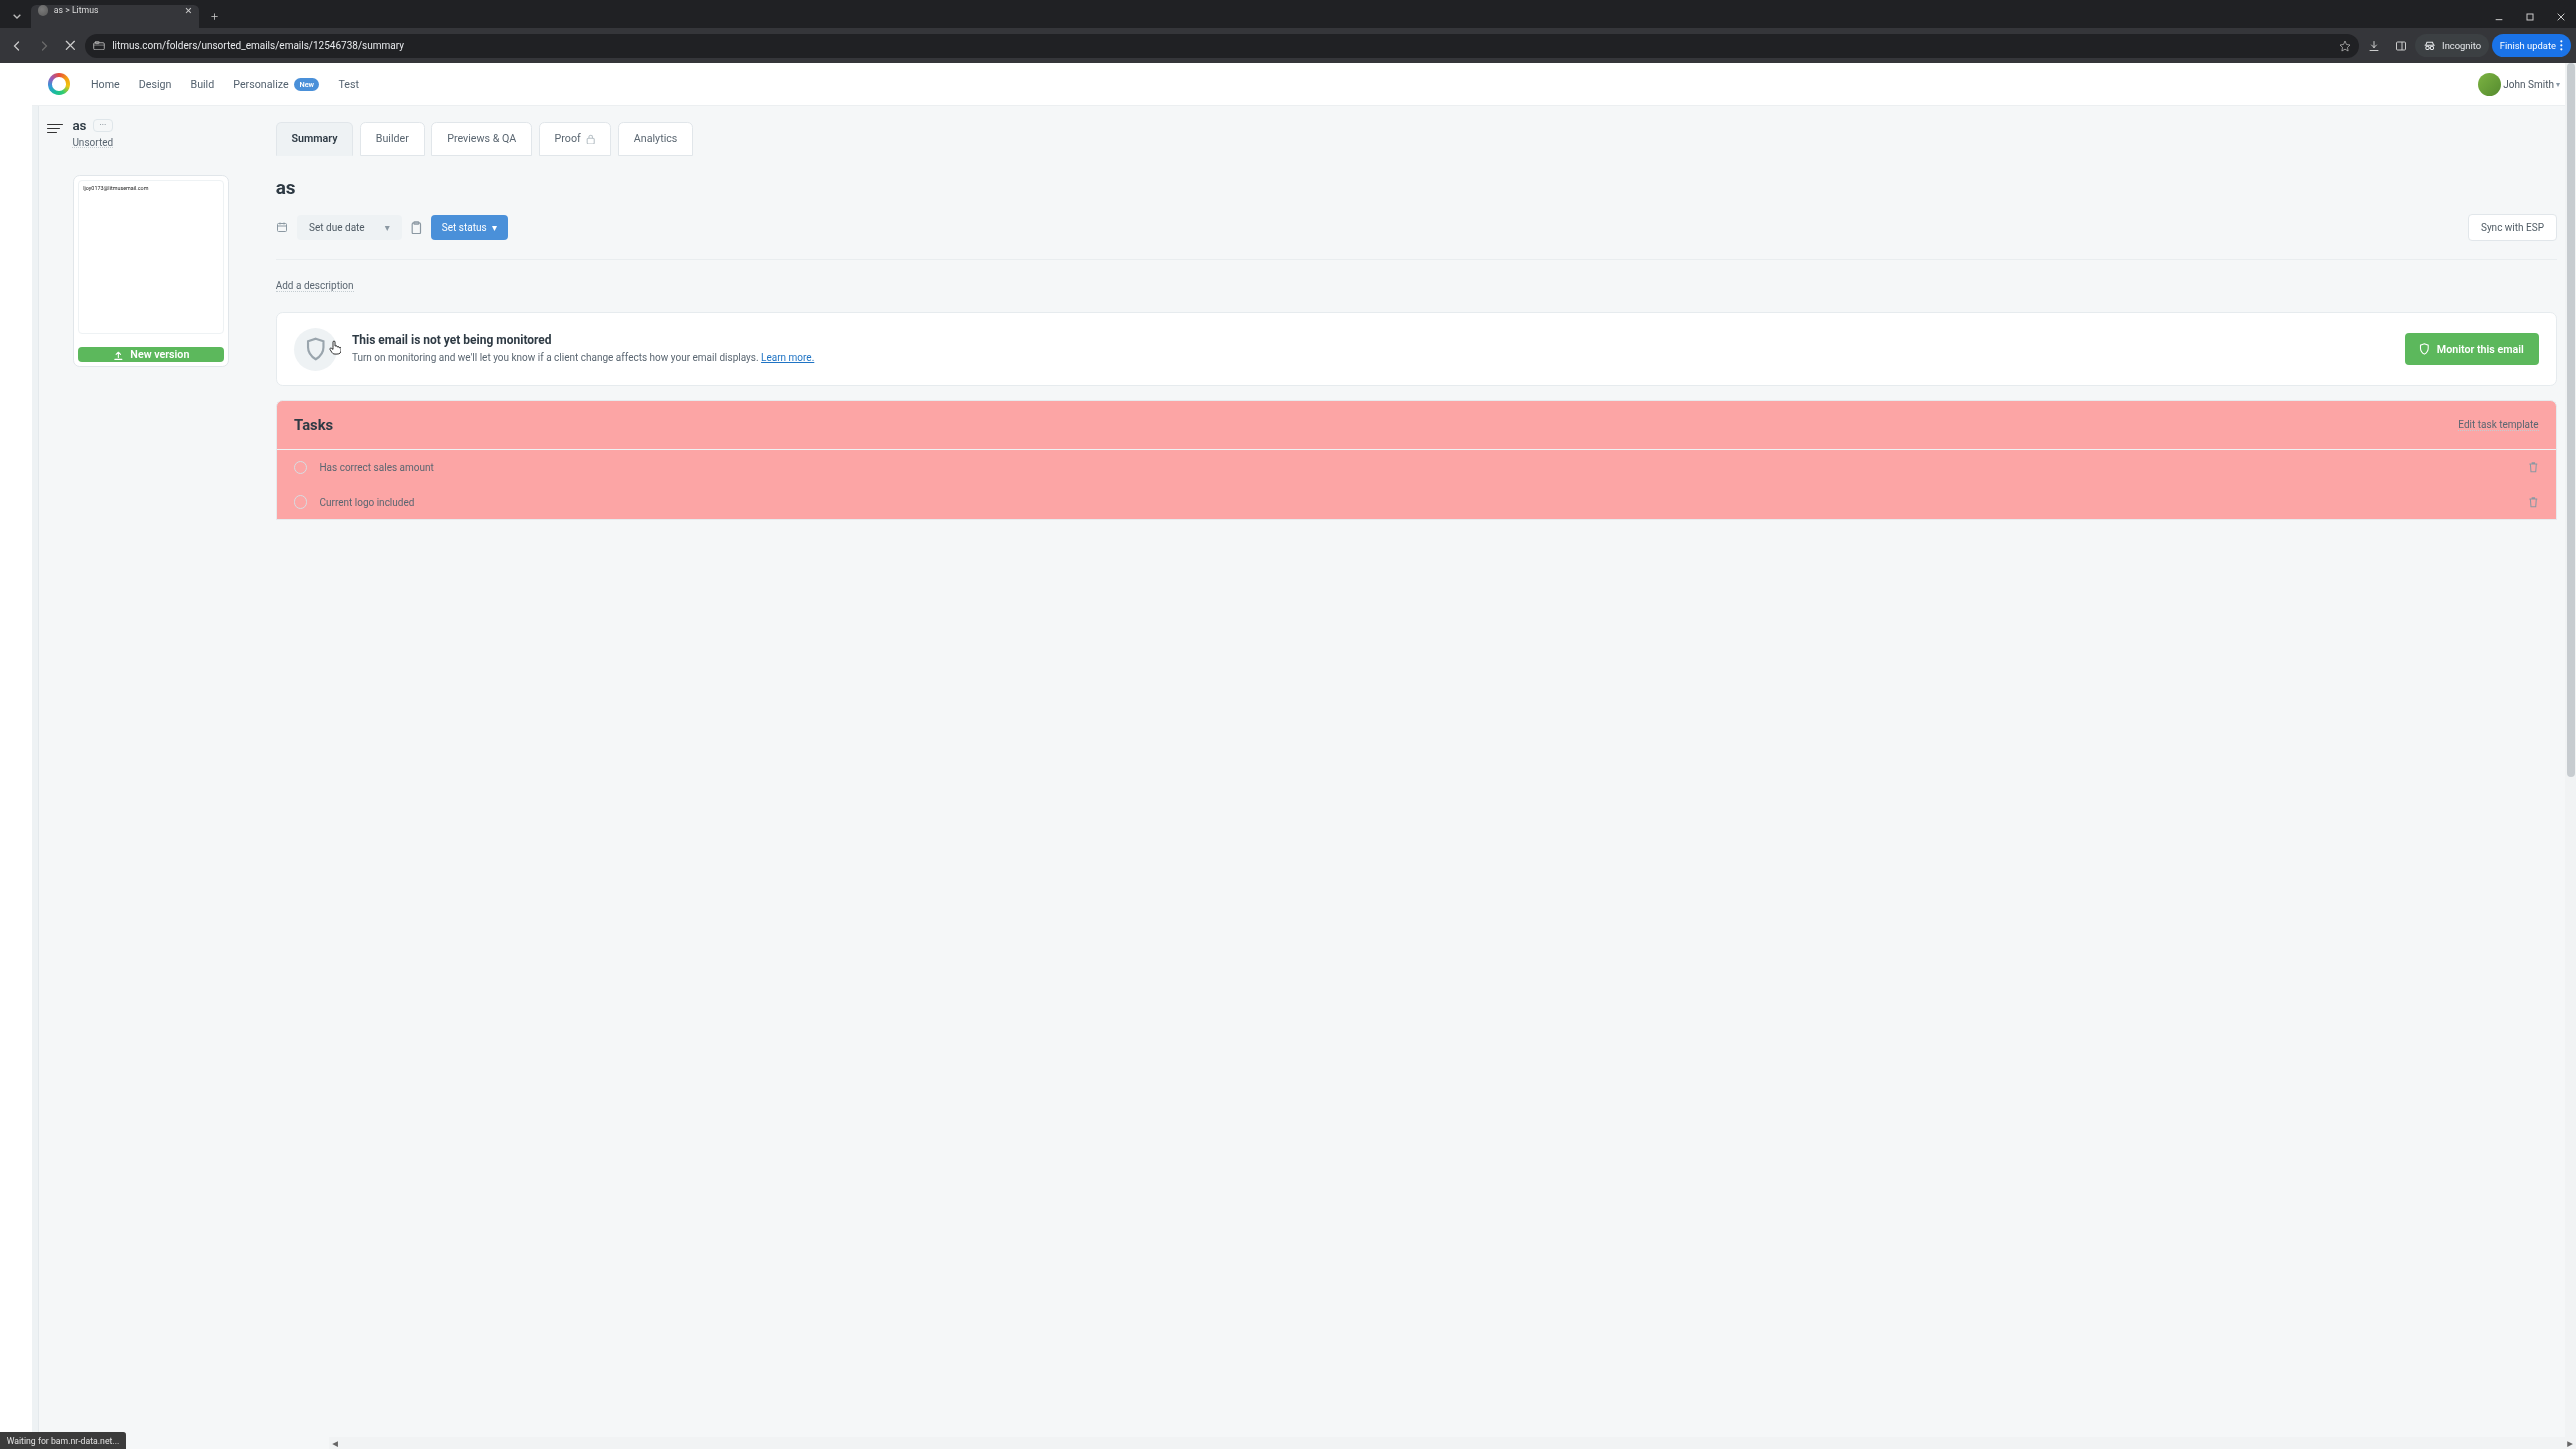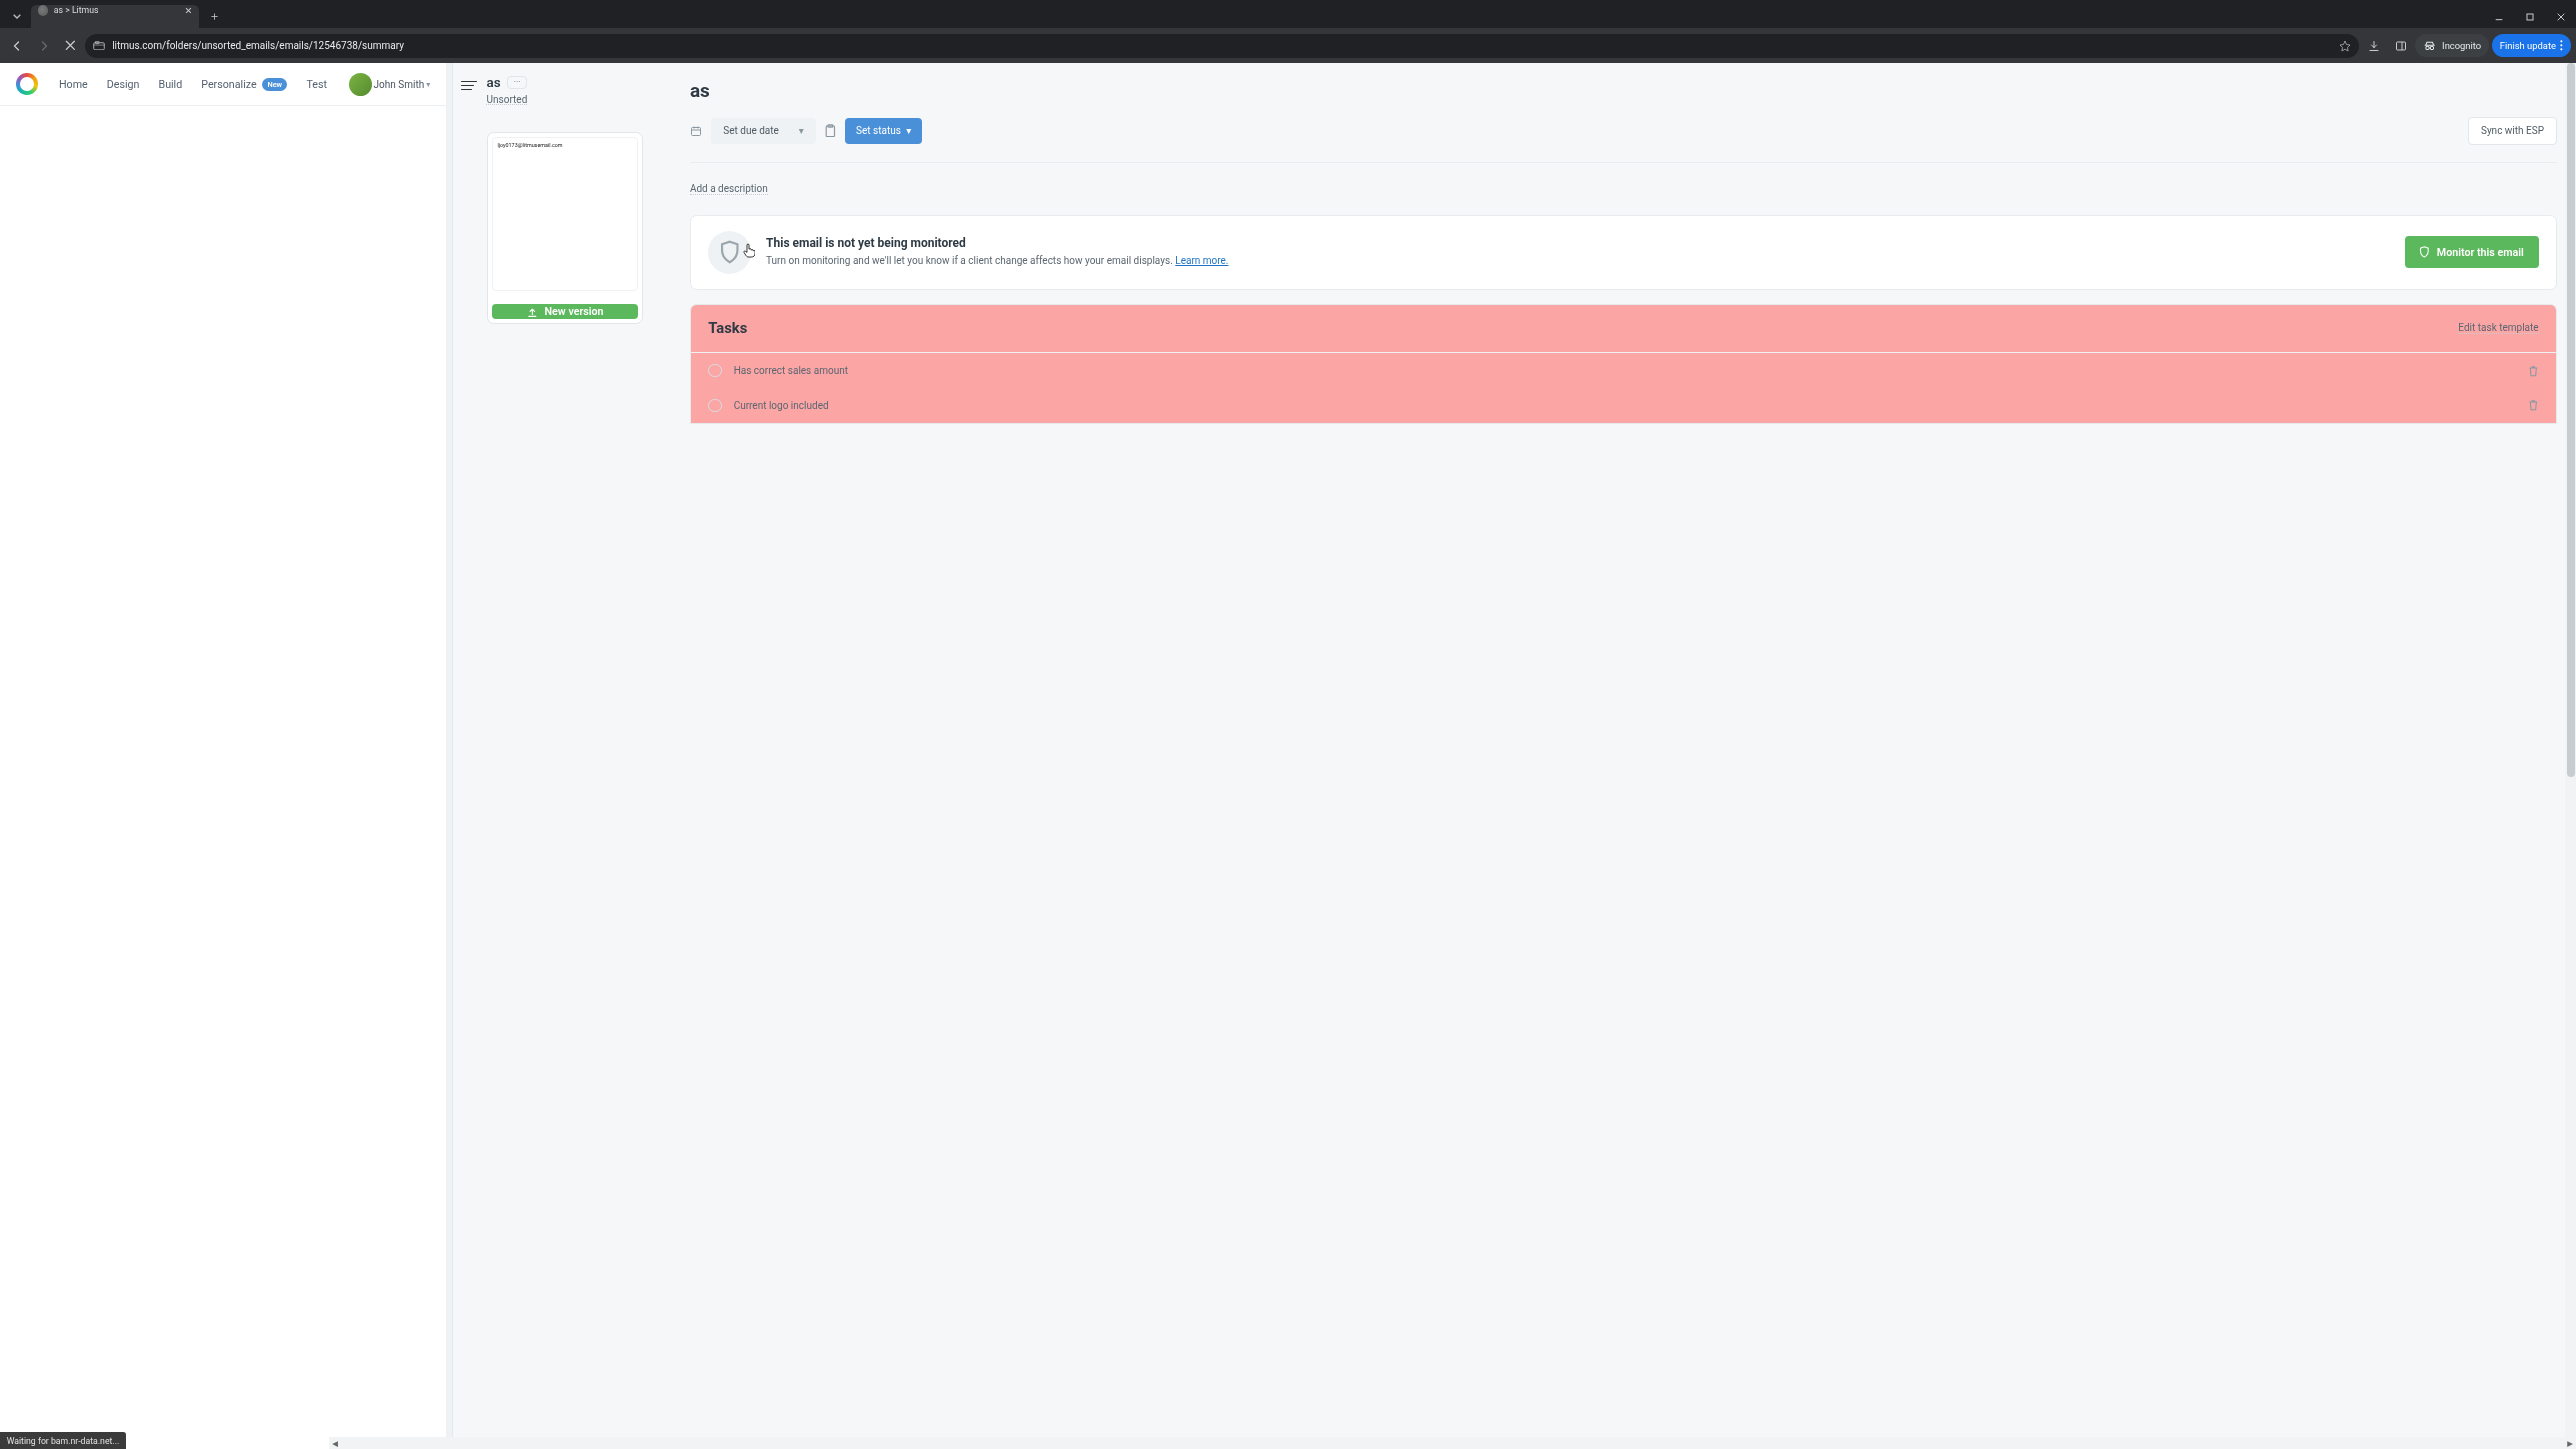--- a/index.html
+++ b/index.html
@@ -24,21 +24,21 @@
   .addr-bar { flex:1 1 auto; background:#202124; border-radius:13.4px; height:24px; display:flex; align-items:center; padding:0 8px; color:#ccc; gap:6.7px; }
   .addr-bar .site-chip { display:flex; align-items:center; gap:4px; color:#bbb; font-size:8.7px; }
   .addr-bar .url { flex:1; color:#e8eaed; font-size:10px; white-space:nowrap; overflow:hidden; text-overflow:ellipsis; }
   .addr-bar .star { color:#bbb; cursor:pointer; }
   .tb-right { display:flex; align-items:center; gap:2.7px; }
   .tb-right .icon-btn { width:24px; height:24px; display:flex; align-items:center; justify-content:center; color:#ccc; cursor:pointer; }
   .incognito-chip { display:flex; align-items:center; gap:5.4px; color:#e8eaed; padding:0 8px; height:23px; border-radius:12px; background:#3c4043; cursor:pointer; font-size:9.4px;}
   .finish-update { background:#1a73e8; color:#fff; padding:0 8px; height:23px; border-radius:12px; display:flex; align-items:center; gap:4px; cursor:pointer; font-size:9.4px;}
 
   
-  .page { flex:1 1 auto; background:#fff; display:flex; flex-direction:row; overflow:hidden; position:relative; }
+  .page { flex:1 1 auto; background:#fff; display:flex; flex-direction:column; overflow:hidden; position:relative;padding-left:32px; }
   .app-header { height:43px; background:#fff; border-bottom:0.7px solid #eceff1; display:flex; align-items:center; padding:0 16px; gap:21.5px; }
   .logo { width:21.5px; height:21.5px; border-radius:50%; background: conic-gradient(#e74c3c, #f39c12, #f1c40f, #2ecc71, #1abc9c, #3498db, #9b59b6, #e74c3c); position:relative; cursor:pointer;}
   .logo::after { content:""; position:absolute; inset:4px; background:#fff; border-radius:50%; }
   .nav-links { display:flex; gap:19px; align-items:center; }
   .nav-links a { color:#54626f; text-decoration:none; font-size:10.7px; cursor:pointer; display:flex; align-items:center; gap:5.4px;}
   .badge-new { background:#4a90d9; color:#fff; font-size:7.4px; font-weight:600; padding:2px 5.4px; border-radius:6.7px; }
   .user-menu { margin-left:auto; display:flex; align-items:center; gap:2px; cursor:pointer; color:#4a5560; font-size:10px; }
   .avatar { width:23px; height:23px; border-radius:50%; background:linear-gradient(135deg,#7cb342,#558b2f); }
   .chev { color:#8a98a5; font-size:8px; }
 
@@ -252,20 +252,35 @@
         <button class="new-version-btn">
           <svg width="10.7" height="10.7" viewBox="0 0 24 24">
               <path d="M12 17V5m0 0L7 10m5-5l5 5M4 21h16" stroke="currentColor" stroke-width="2.4" fill="none" stroke-linecap="round"></path>
             </svg>
           <span>New version</span>
         </button>
       </div>
     </div>
 
     <div class="main">
+      <div class="tabs">
+        <div class="tab-btn active">Summary</div>
+        <div class="tab-btn">Builder</div>
+        <div class="tab-btn">Previews &amp; QA</div>
+        <div class="tab-btn">
+          <span>Proof</span>
+          <span class="lock">
+            <svg width="9.4" height="10.7" viewBox="0 0 16 18">
+                <rect x="2" y="7" width="12" height="10" rx="2" stroke="currentColor" stroke-width="1.8" fill="none"></rect>
+                <path d="M5 7V5a3 3 0 016 0v2" stroke="currentColor" stroke-width="1.8" fill="none"></path>
+              </svg>
+          </span>
+        </div>
+        <div class="tab-btn">Analytics</div>
+      </div>
 
       <div class="main-title">as</div>
 
       <div class="meta-row">
         <span class="meta-icon">
           <svg width="12" height="12" viewBox="0 0 24 24">
               <rect x="3" y="5" width="18" height="16" rx="2" stroke="currentColor" stroke-width="2" fill="none"></rect>
               <line x1="3" y1="10" x2="21" y2="10" stroke="currentColor" stroke-width="2"></line>
               <line x1="8" y1="3" x2="8" y2="7" stroke="currentColor" stroke-width="2"></line>
               <line x1="16" y1="3" x2="16" y2="7" stroke="currentColor" stroke-width="2"></line>

